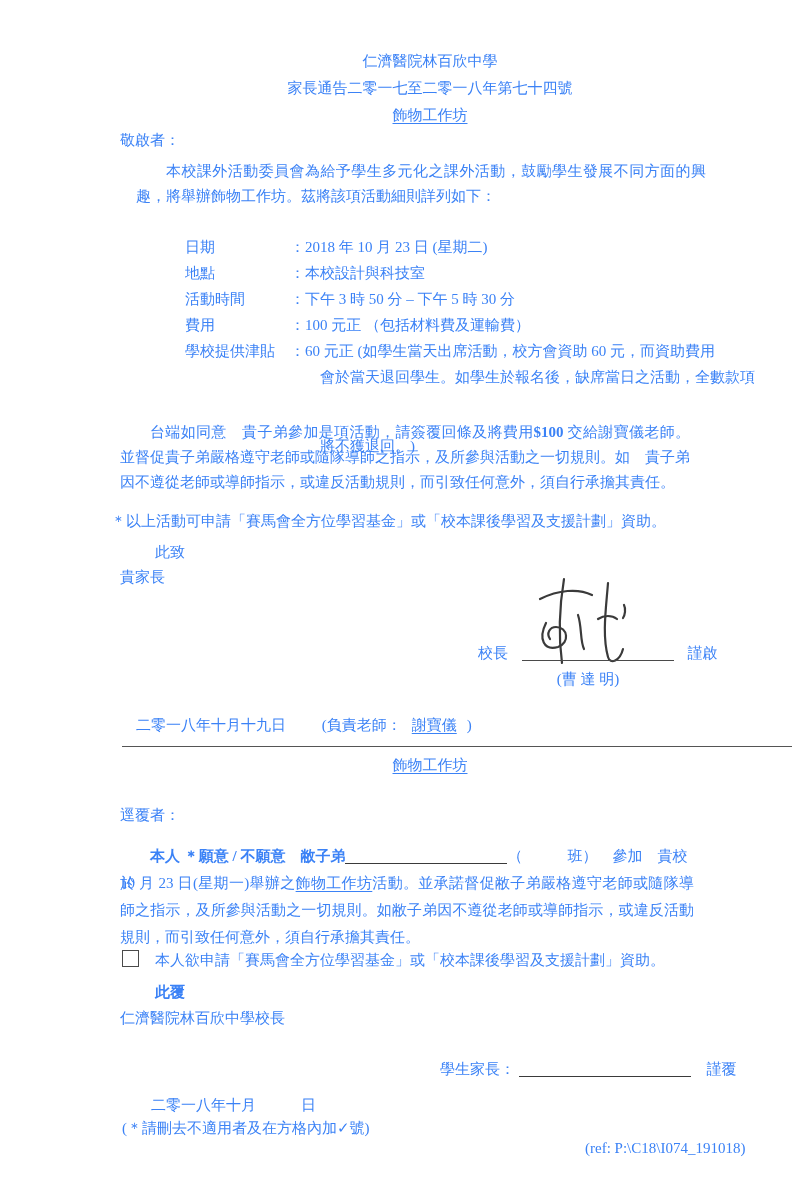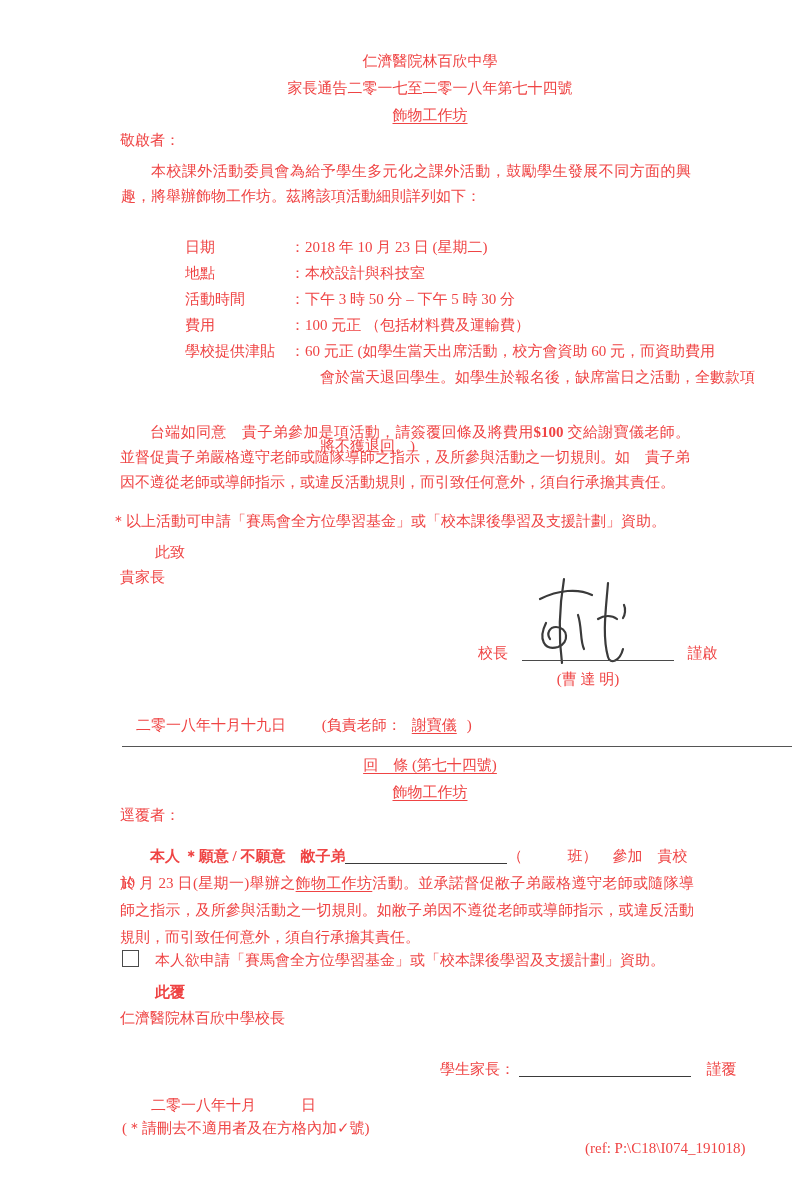--- a/index.html
+++ b/index.html
@@ -1,18 +1,18 @@
 <!DOCTYPE html>
 <html><head>
 <meta charset="utf-8">
 <style>
   html,body{margin:0;padding:0;background:#e8e8e8;}
   .page{
     position:relative; width:800px; height:1200px; margin:0 auto;
-    background:#ffffff; color:#ef4444;
+    background:#ffffff; color:#3b82f6;
     font-family:"Liberation Serif","DejaVu Serif",serif;
     font-size:15px; overflow:hidden;
   }
   .abs{position:absolute;}
   .center-wrap{left:60px; width:740px; text-align:center;}
   .hline{line-height:27px;}
   .u{text-decoration:underline; text-underline-offset:3px;}
   .para{text-align:justify; text-indent:2em; line-height:25px;}
   .blank{display:inline-block; border-bottom:1px solid #3a3a3a; height:15px; vertical-align:-3px;}
   .details{left:185px; top:234px; line-height:26px;}
@@ -33,21 +33,21 @@
 <div class="page">
 
   <div class="abs center-wrap" style="top:48px;">
     <div class="hline">仁濟醫院林百欣中學</div>
     <div class="hline">家長通告二零一七至二零一八年第七十四號</div>
     <div class="hline"><span class="u">飾物工作坊</span></div>
   </div>
 
   <div class="abs" style="left:120px; top:131px;text-align:center;">敬啟者：</div>
 
-  <div class="abs para" style="left:121px; top:159px; width:570px;">本校課外活動委員會為給予學生多元化之課外活動，鼓勵學生發展不同方面的興趣，將舉辦飾物工作坊。茲將該項活動細則詳列如下：</div>
+  <div class="abs para" style="left:136px; top:159px; width:570px;">本校課外活動委員會為給予學生多元化之課外活動，鼓勵學生發展不同方面的興趣，將舉辦飾物工作坊。茲將該項活動細則詳列如下：</div>
 
   <div class="abs details">
     <div class="drow">
       <span class="dlabel">日期</span>
       <span class="dvalue">：2018 年 10 月 23 日 (星期二)</span>
     </div>
     <div class="drow">
       <span class="dlabel">地點</span>
       <span class="dvalue">：本校設計與科技室</span>
     </div>
@@ -97,21 +97,20 @@
   <div class="abs" style="left:512px; top:670px; width:152px; text-align:center;">(曹 達 明)</div>
 
   <div class="abs" style="left:136px; top:716px;">
     <span>二零一八年十月十九日</span>
     <span style="margin-left:32px;"><span>(負責老師：</span><span class="u" style="padding:0 10px;">謝寶儀</span><span>)</span></span>
   </div>
 
   <div class="abs divider" style="left:122px; top:746px; width:670px;"></div>
 
   <div class="abs center-wrap" style="top:752px;">
-    <div class="hline"><span class="u">回　條 (第七十四號)</span></div>
     <div class="hline"><span class="u">飾物工作坊</span></div>
   </div>
 
   <div class="abs" style="left:120px; top:806px;">逕覆者：</div>
 
   <div class="abs" style="left:120px; top:843px; width:574px; line-height:27px;">
     <span style="margin-left:2em;font-weight:bold;">本人 ＊願意 / 不願意　敝子弟</span><span class="blank" style="width:162px;"></span><span>（　　　班）　參加　貴校於</span>
   </div>
   <div class="abs" style="left:120px; top:870px; width:574px; line-height:27px; text-align:justify;">
     <span>10 月 23 日(星期一)舉辦之</span><span class="u">飾物工作坊</span><span>活動。並承諾督促敝子弟嚴格遵守老師或隨隊導師之指示，及所參與活動之一切規則。如敝子弟因不遵從老師或導師指示，或違反活動規則，而引致任何意外，須自行承擔其責任。</span>

